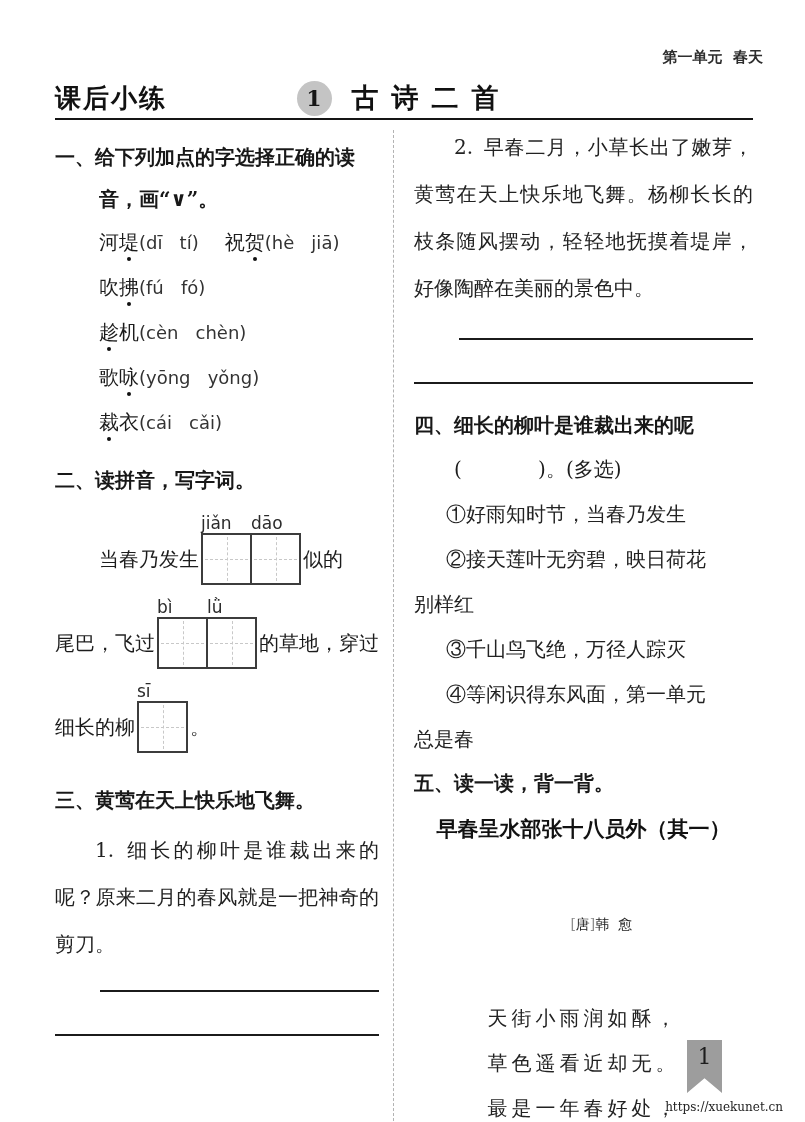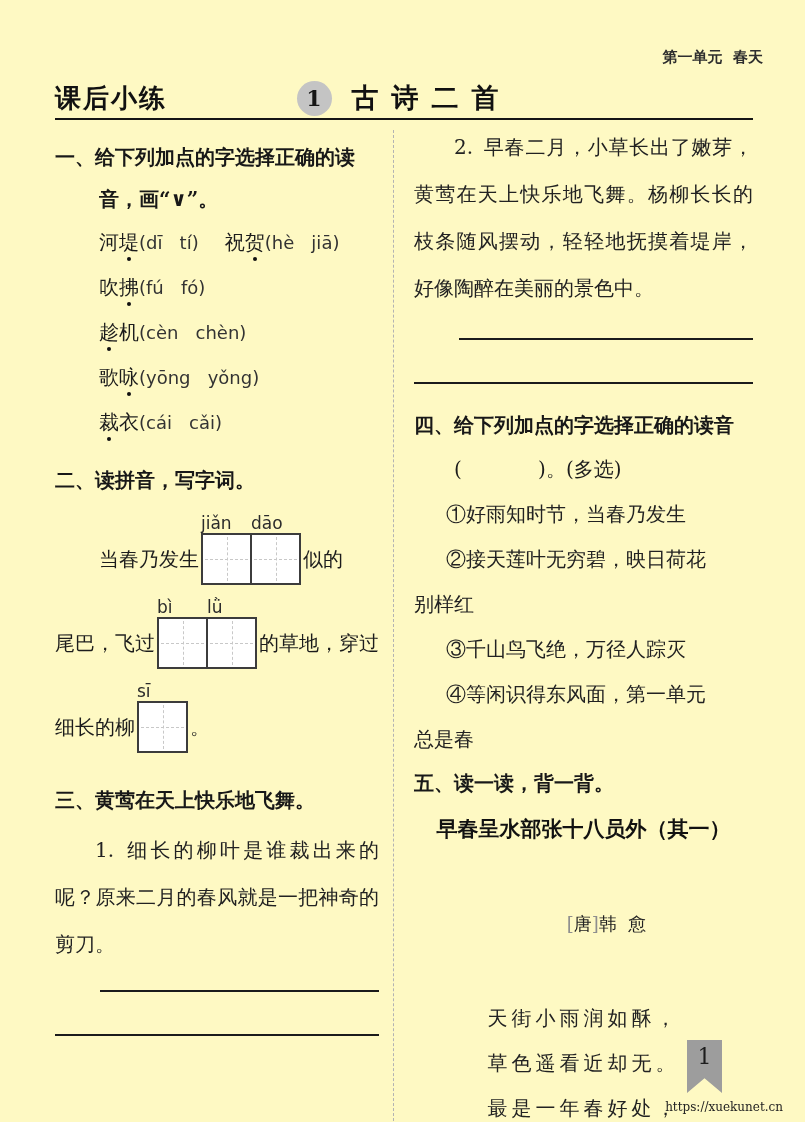--- a/index.html
+++ b/index.html
@@ -1,21 +1,21 @@
 <!DOCTYPE html>
 <html><head>
 <meta charset="utf-8">
 <style>
   * { margin:0; padding:0; box-sizing:border-box; }
   html,body { background:#e8e8e8; }
   .page {
     position:relative;
     width:805px; height:1122px;
     margin:0 auto;
-    background:#fef9c3;
+    background:#ffffff;
     font-family:"DejaVu Serif", serif;
     color:#1c1c1c;
     overflow:hidden;
     padding-left:6px;
   }
   
   .unit-label {
     position:absolute; top:48px; right:42px;
     font-family:"DejaVu Sans", sans-serif;
     font-size:15px; font-weight:600; color:#2e2e2e;
@@ -130,21 +130,21 @@
   }
   .opt-wrap { font-size:20px; line-height:45px; color:#222; }
   
   .poem-title {
     text-align:center;
     font-family:"DejaVu Sans", sans-serif;
     font-size:21px; font-weight:700; color:#111;
     line-height:46px; margin-top:2px;
   }
   .poem-author {
-    text-align:center; font-size:18px; line-height:48px; color:#222;
+    text-align:center; font-size:14px; line-height:48px; color:#222;
     white-space:pre;
   }
   .poem-author .bracket { color:#8e8e8e; }
   .poem-line {
     text-align:center; font-size:20px; line-height:45px;
     letter-spacing:4px; color:#222;
   }
   
   .bookmark {
     position:absolute; right:83px; top:1040px;
@@ -262,21 +262,21 @@
     <div class="col-right">
 
       <div class="body-par" style="margin-top:-6px;">
         <span class="par-num">2.</span><span>早春二月，小草长出了嫩芽，黄莺在天上快乐地飞舞。杨柳长长的枝条随风摆动，轻轻地抚摸着堤岸，好像陶醉在美丽的景色中。</span>
       </div>
 
       <div class="ans first mt26"></div>
       <div class="ans mt42"></div>
 
       <div class="sec-heading mt20">
-        <span class="sec-num">四、</span><span>给下列加点的字选择正确的读音</span>
+        <span class="sec-num">四、</span><span>细长的柳叶是谁裁出来的呢</span>
       </div>
       <div class="blank-line">(            )。(多选)</div>
 
       <div class="opt">①好雨知时节，当春乃发生</div>
       <div class="opt-wrap"></div>
       <div class="opt">②接天莲叶无穷碧，映日荷花</div>
       <div class="opt-wrap">别样红</div>
       <div class="opt">③千山鸟飞绝，万径人踪灭</div>
       <div class="opt-wrap"></div>
       <div class="opt">④等闲识得东风面，第一单元</div>

